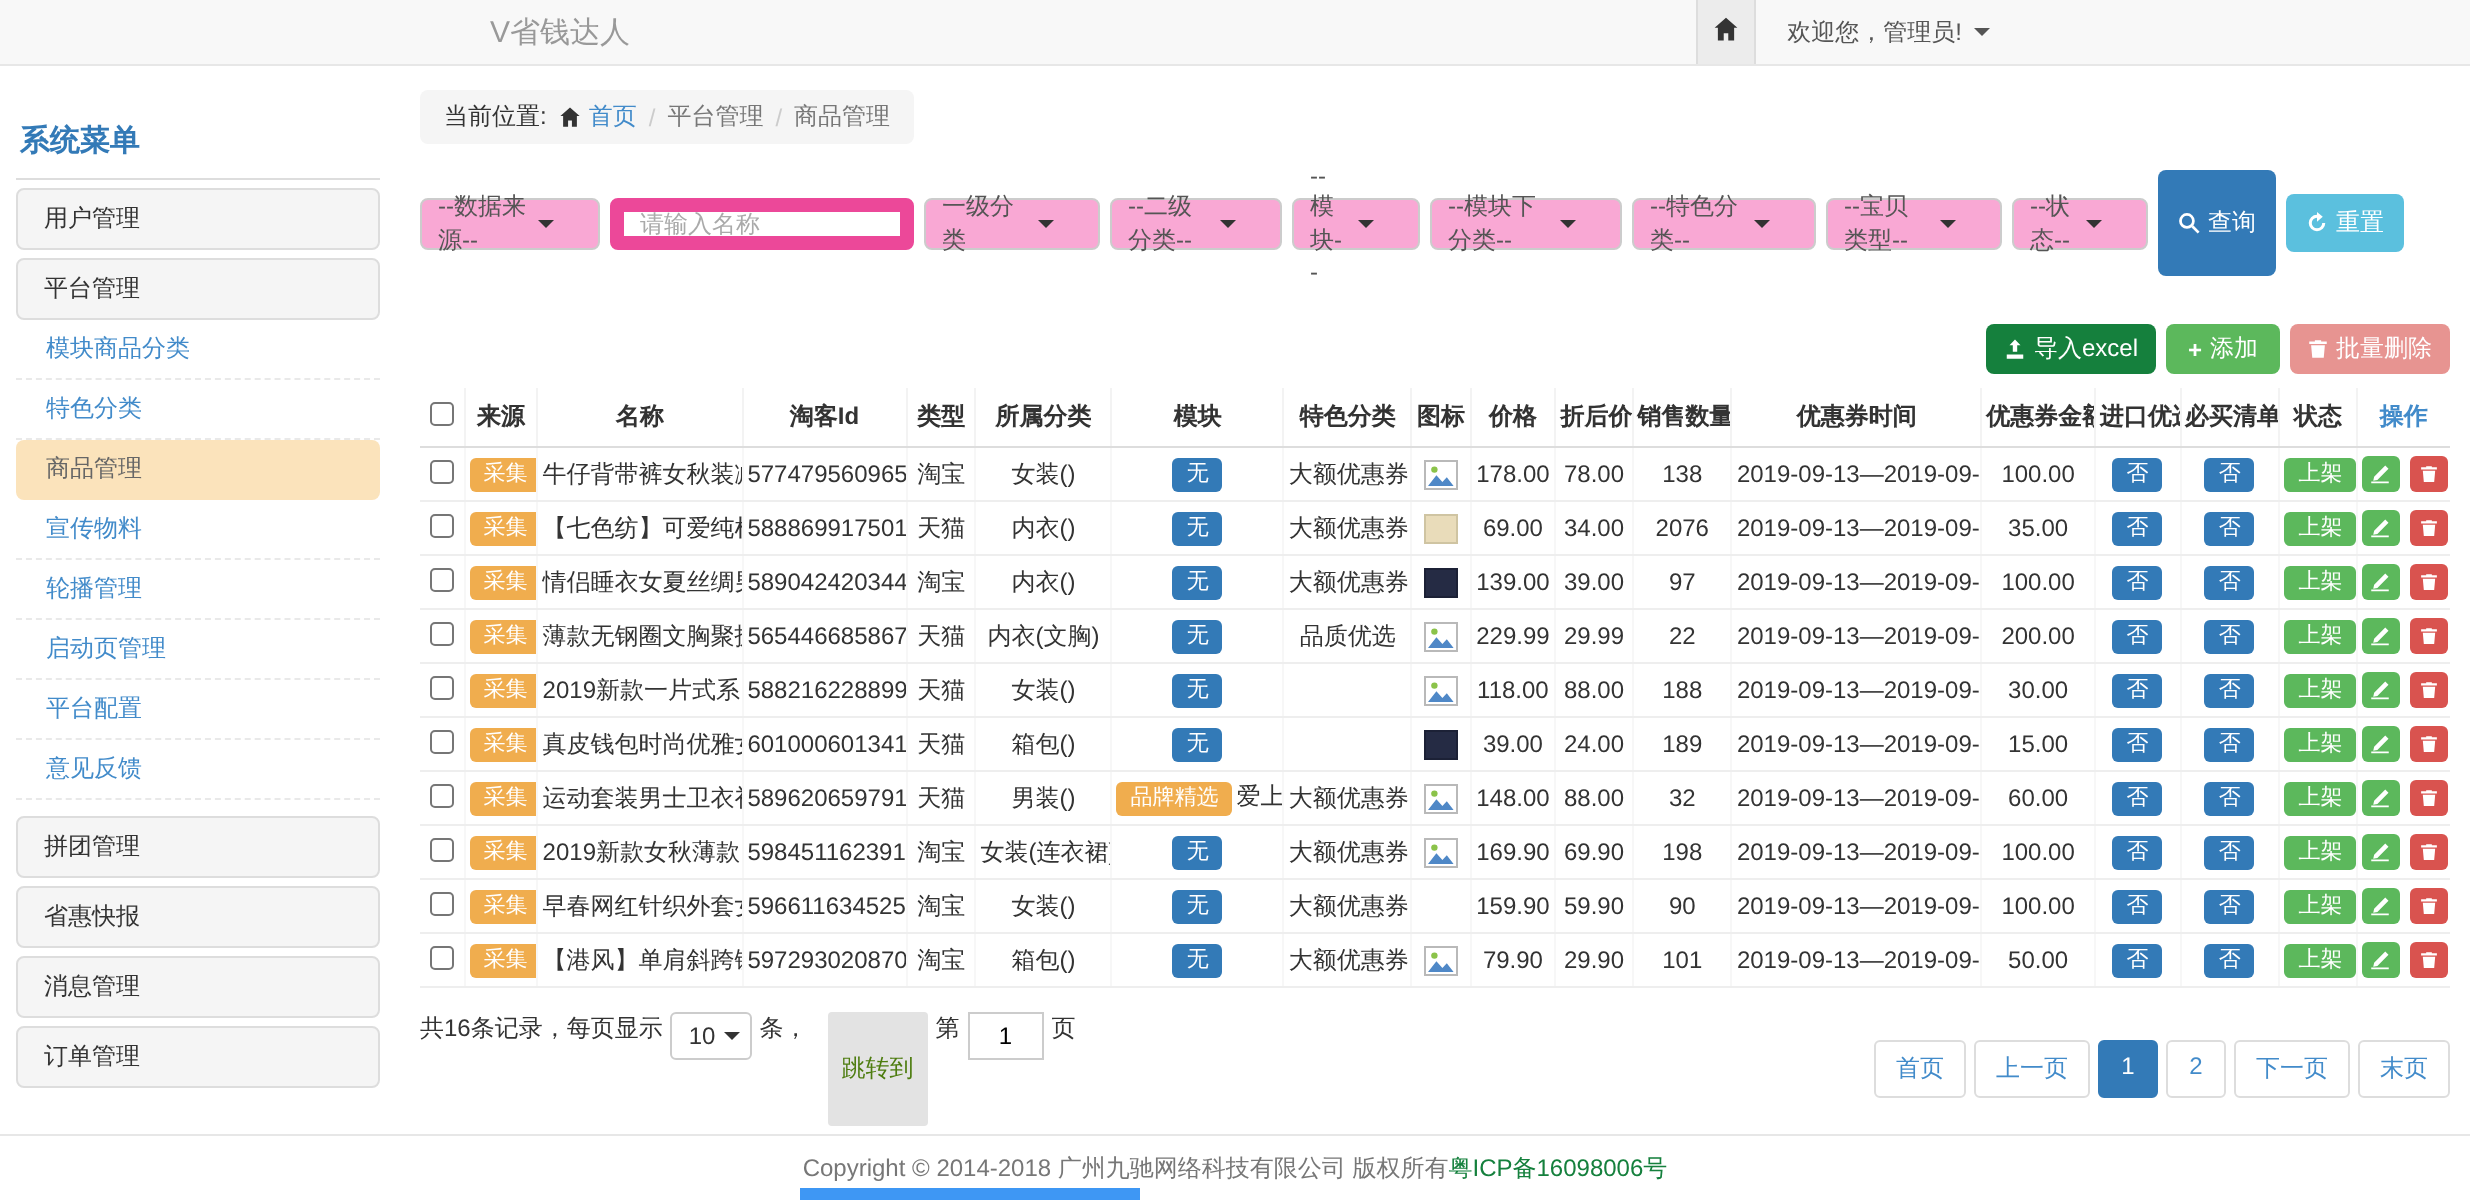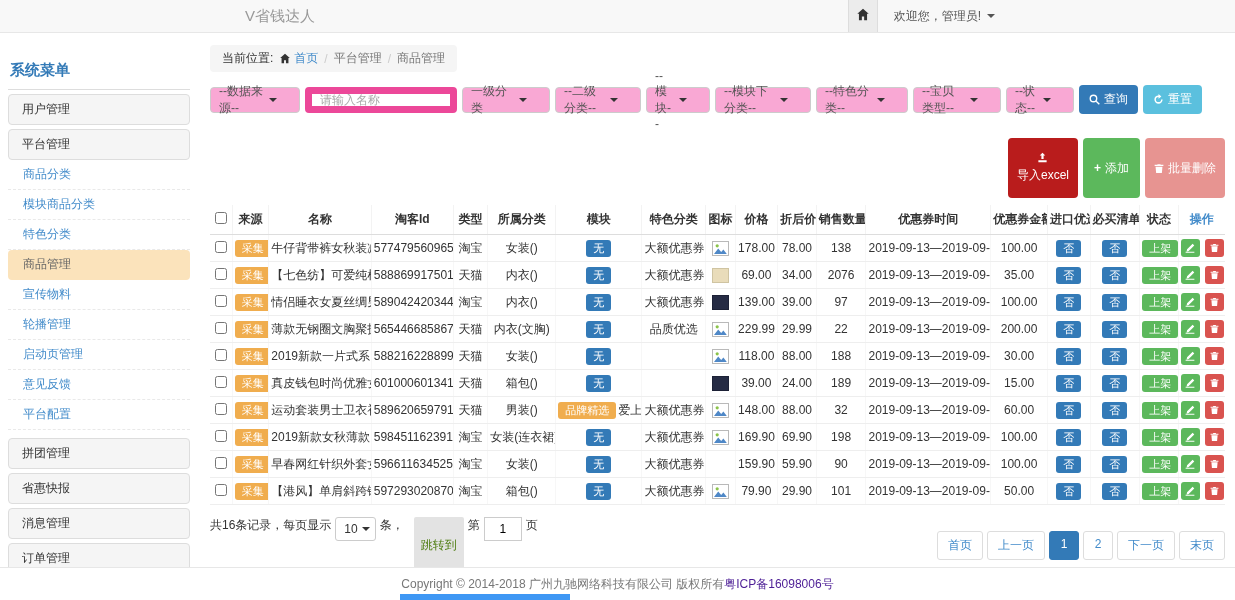--- a/index.html
+++ b/index.html
@@ -33,24 +33,24 @@
   .breadcrumb .bc-sep { color:#ccc; }
   .breadcrumb .bc-muted { color:#777; }
   .filter-row { display:flex; align-items:center; gap:5px; margin-top:13px; flex-wrap:nowrap; }
   .fselect { height:26px; border:1px solid #ccc; border-radius:4px; background:#f9a8d4; display:flex;
     align-items:center; justify-content:space-between; padding:0 22px 0 8px; color:#555; cursor:pointer; flex:0 0 auto; }
   .fselect .sel-caret { width:0; height:0; border-left:4px solid transparent; border-right:4px solid transparent; border-top:4px solid #333; margin-left:5px;}
   .ftext { height:26px; border:7px solid #ec4899; border-radius:4px; padding:0 8px; width:152px; font-size:12px; color:#555; font-family:inherit;}
   .ftext::placeholder { color:#aaa; }
   .btn { border:none; border-radius:4px; color:#fff; font-size:12px; display:inline-flex; align-items:center;
     gap:4px; cursor:pointer; font-family:inherit; }
-  .btn-query { background:#337ab7; padding:6px 10px; }
+  .btn-query { background:#337ab7; padding:18px 10px; }
   .btn-reset { background:#5bc0de; padding:6px 10px; }
   .toolbar { display:flex; justify-content:flex-end; gap:5px; margin-top:24px; }
-  .btn-import { background:#b91c1c; padding:14px 9px;flex-direction:column; }
+  .btn-import { background:#15803d; padding:0 9px; }
   .btn-add { background:#5cb85c; padding:4px 11px; }
   .btn-batch-del { background:#d9534f; opacity:.62; padding:4px 9px; }
   
   table.grid { width:100%; border-collapse:collapse; table-layout:fixed; margin-top:7px; }
   .grid th { font-weight:bold; font-size:12px; color:#333; padding:6px 2px; border-bottom:1px solid #ddd;
     border-right:1px solid #f3f3f3; text-align:center; white-space:nowrap; overflow:hidden;}
   .grid th.op-head { color:#428bca; }
   .grid td { font-size:12px; color:#333; padding:4px 2px; border-bottom:1px solid #eee;
     border-right:1px solid #f7f7f7; text-align:center; white-space:nowrap; overflow:hidden; height:26px;}
   .grid th:last-child, .grid td:last-child { border-right:none; }
@@ -76,21 +76,21 @@
   .mini-select .sel-caret{ width:0;height:0;border-left:4px solid transparent;border-right:4px solid transparent;border-top:4px solid #333;}
   .jump-btn { background:#e3e3e3; color:#4d7c0f; padding:20px 7px; border-radius:2px; cursor:pointer; margin-left:6px;}
   .page-input { width:38px; height:24px; border:1px solid #ccc; text-align:center; font-size:12px; font-family:inherit;}
   .pager { display:flex; gap:4px; }
   .page-box { min-width:30px; padding:5px 10px; border:1px solid #ddd; border-radius:3px; background:#fff;
     color:#428bca; text-align:center; cursor:pointer; }
   .page-box.active { background:#337ab7; border-color:#337ab7; color:#fff; }
   
   .footer { position:absolute; left:0; top:567px; width:1235px; height:33px; background:#fff;
     border-top:1px solid #e7e7e7; display:flex; align-items:center; justify-content:center; color:#777; z-index:5;}
-  .footer a { color:#4c1d95; text-decoration:none; cursor:pointer; }
+  .footer a { color:#15803d; text-decoration:none; cursor:pointer; }
   .blue-strip { position:absolute; left:400px; top:594px; width:170px; height:6px; background:#3e97f4; z-index:6; }
 </style>
 </head>
 <body>
 
 <div class="topbar">
   <div class="topbar-title">V省钱达人</div>
   <div class="topbar-right">
     <div class="home-box">
       <span>
@@ -104,29 +104,28 @@
       <span class="caret-down"></span>
     </div>
   </div>
 </div>
 
 <div class="sidebar">
   <div class="sidebar-title">系统菜单</div>
   <div class="side-section">用户管理</div>
   <div class="side-section">平台管理</div>
   <div class="side-sub">
-    <span class="side-item">商品分类</span>
     <span class="side-item">模块商品分类</span>
     <span class="side-item">特色分类</span>
     <span class="side-item active">商品管理</span>
     <span class="side-item">宣传物料</span>
     <span class="side-item">轮播管理</span>
     <span class="side-item">启动页管理</span>
+    <span class="side-item">平台配置</span>
     <span class="side-item">意见反馈</span>
-    <span class="side-item">平台配置</span>
   </div>
   <div class="side-section">拼团管理</div>
   <div class="side-section">省惠快报</div>
   <div class="side-section">消息管理</div>
   <div class="side-section">订单管理</div>
 
 </div>
 
 <div class="main">
 

